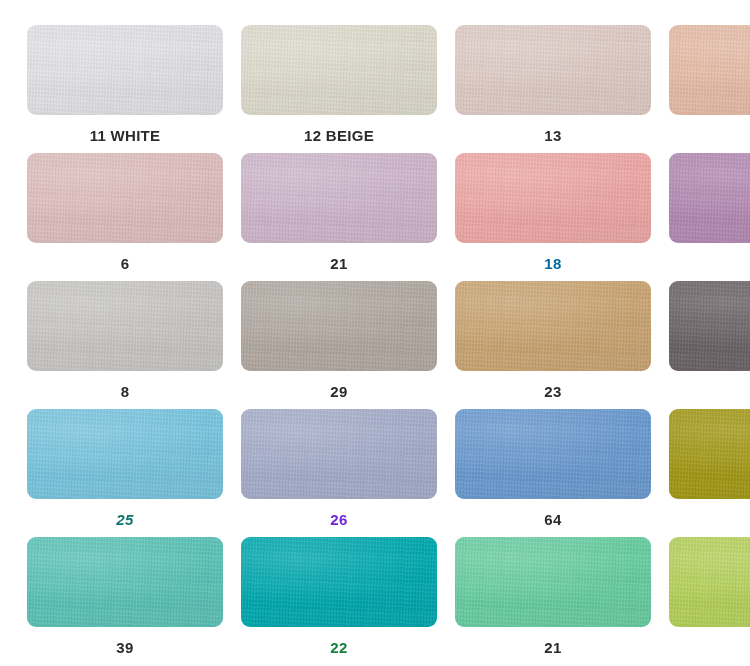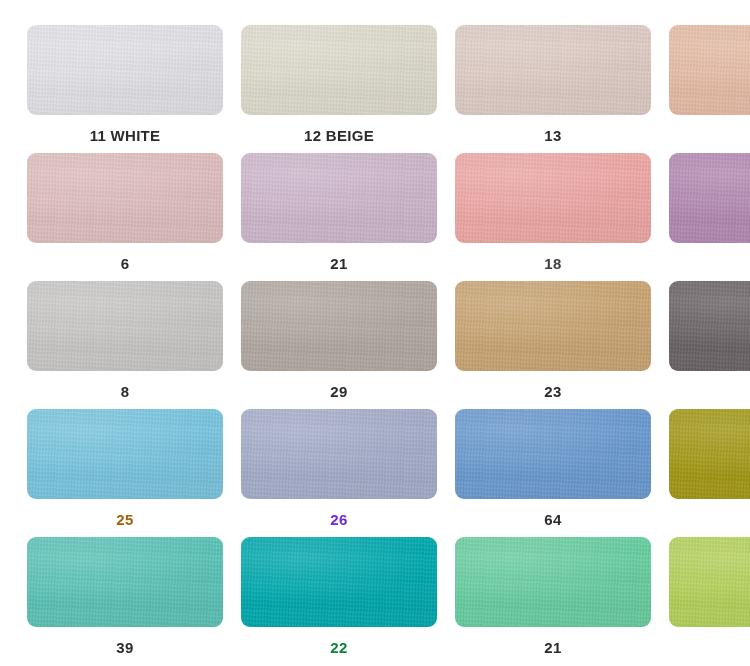--- a/index.html
+++ b/index.html
@@ -109,21 +109,21 @@
     <div class="swatch-cell">
       <div class="swatch-chip" style="background-color: rgb(224, 191, 191);"></div>
       <div class="swatch-label" style="color: rgb(43, 43, 43);">6</div>
     </div>
     <div class="swatch-cell">
       <div class="swatch-chip" style="background-color: rgb(207, 184, 205);"></div>
       <div class="swatch-label" style="color: rgb(43, 43, 43);">21</div>
     </div>
     <div class="swatch-cell">
       <div class="swatch-chip" style="background-color: rgb(239, 169, 166);"></div>
-      <div class="swatch-label" style="color: #404040;">18</div>
+      <div class="swatch-label" style="color: #0369a1;">18</div>
     </div>
     <div class="swatch-cell">
       <div class="swatch-chip" style="background-color: rgb(180, 138, 180);"></div>
     </div>
     <div class="swatch-cell">
       <div class="swatch-chip" style="background-color: rgb(201, 200, 198);"></div>
       <div class="swatch-label" style="color: rgb(43, 43, 43);">8</div>
     </div>
     <div class="swatch-cell">
       <div class="swatch-chip" style="background-color: rgb(179, 170, 163);"></div>
@@ -131,21 +131,21 @@
     </div>
     <div class="swatch-cell">
       <div class="swatch-chip" style="background-color: rgb(203, 166, 116);"></div>
       <div class="swatch-label" style="color: rgb(43, 43, 43); text-align: right;">23</div>
     </div>
     <div class="swatch-cell">
       <div class="swatch-chip" style="background-color: rgb(107, 99, 102);"></div>
     </div>
     <div class="swatch-cell">
       <div class="swatch-chip" style="background-color: rgb(121, 198, 224);"></div>
-      <div class="swatch-label" style="color: #a16207;">25</div>
+      <div class="swatch-label" style="color: #0f766e; font-style: italic;">25</div>
     </div>
     <div class="swatch-cell">
       <div class="swatch-chip" style="background-color: rgb(166, 174, 203);"></div>
       <div class="swatch-label" style="color: #6d28d9;">26</div>
     </div>
     <div class="swatch-cell">
       <div class="swatch-chip" style="background-color: rgb(107, 155, 209);"></div>
       <div class="swatch-label" style="color: rgb(43, 43, 43);">64</div>
     </div>
     <div class="swatch-cell">

